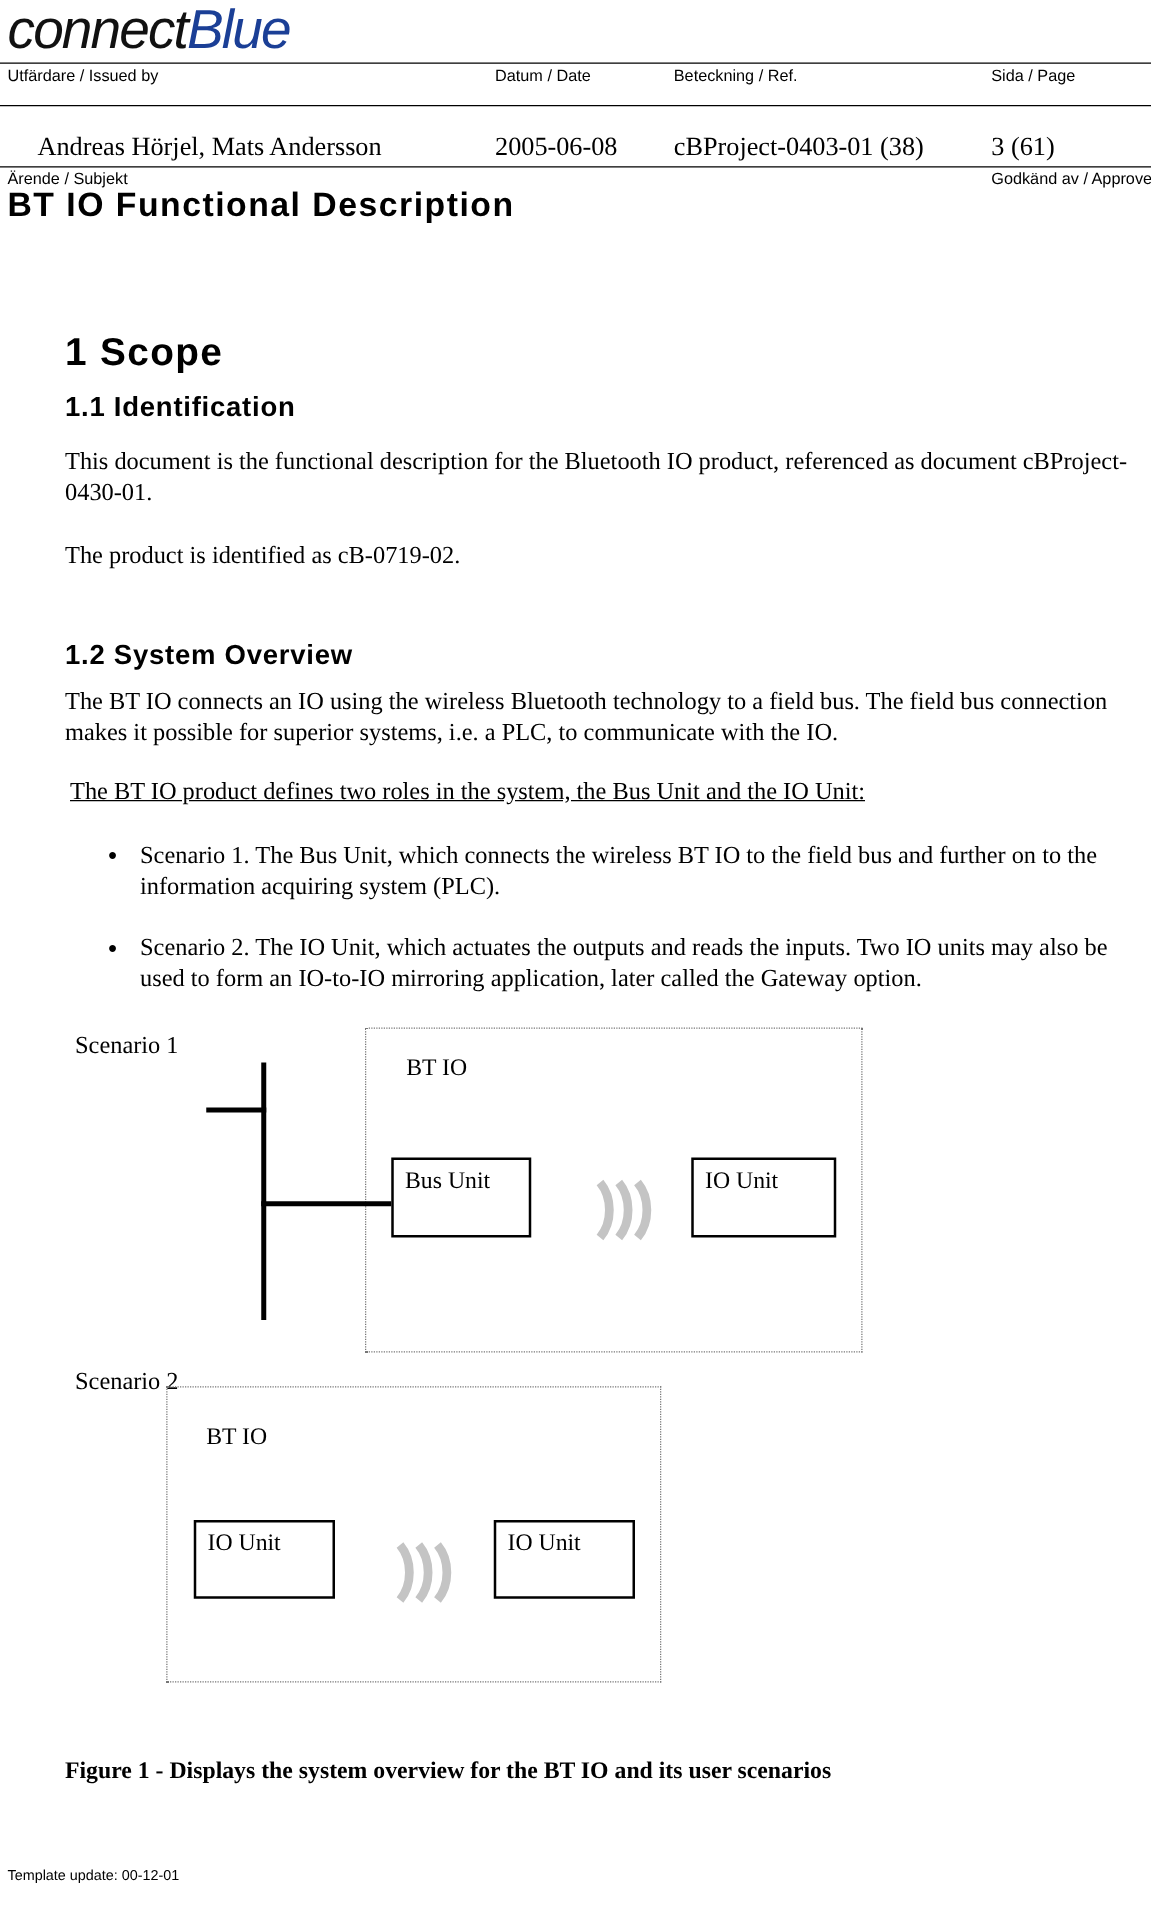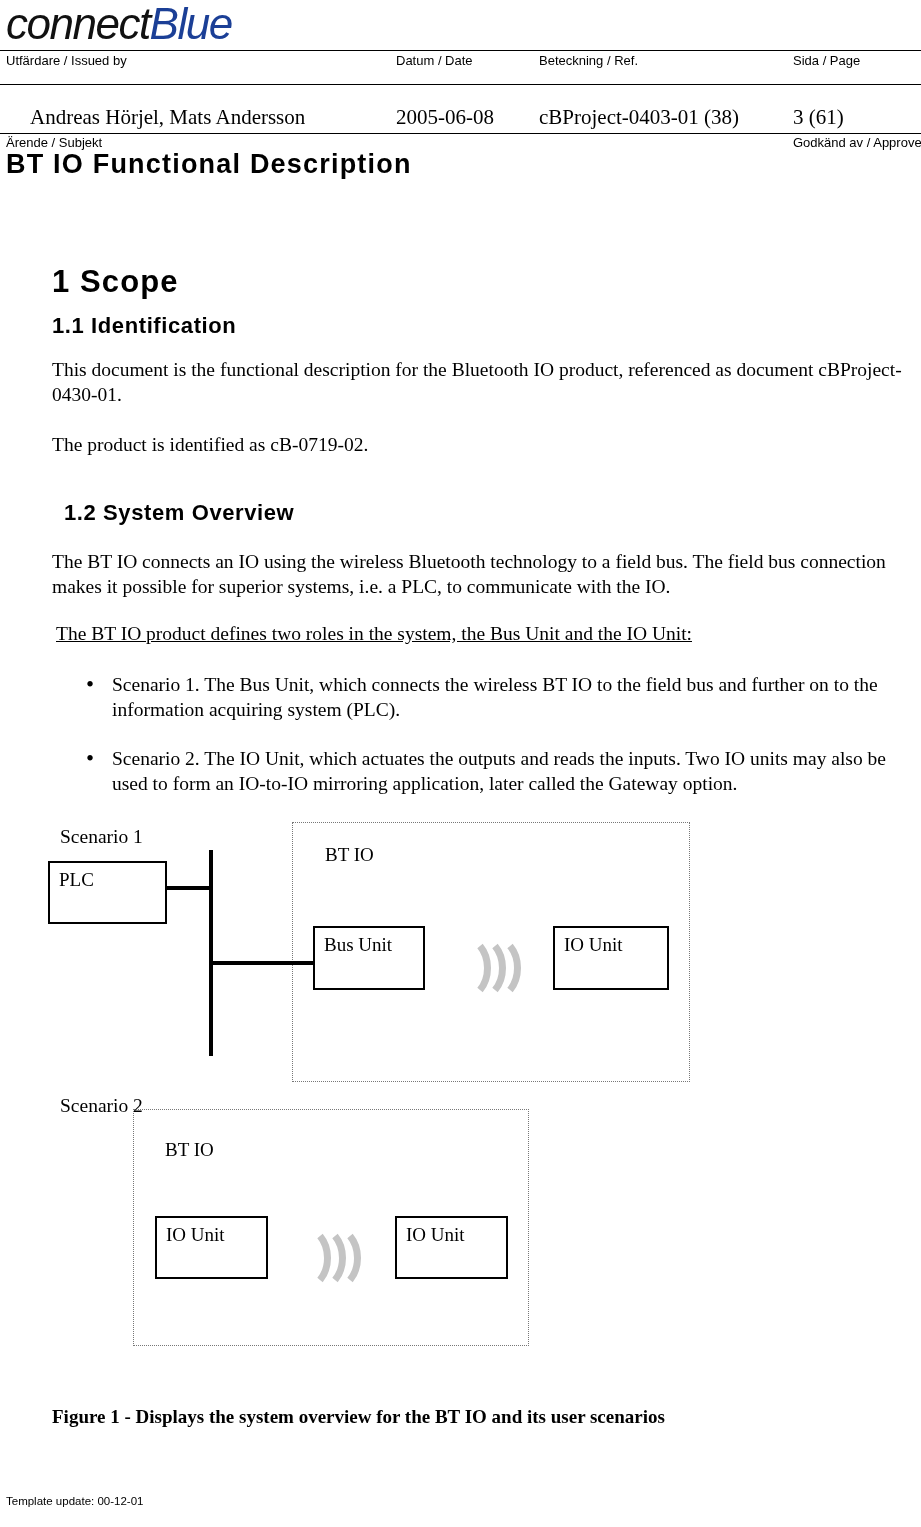--- a/index.html
+++ b/index.html
@@ -109,21 +109,21 @@
     font-family: "Liberation Serif", serif;
     font-size: 19.5px;
     line-height: 25px;
     text-align: left;
   }
 
   .h1-scope { left: 52px; top: 252px; margin-top: 12px; }
   .h2-ident { left: 52px; top: 313px; }
   .p-ident1 { left: 52px; top: 357px; width: 856px; }
   .p-ident2 { left: 52px; top: 432px; width: 856px; }
-  .h2-sysov { left: 52px; top: 500px; margin-left: 12px; }
+  .h2-sysov { left: 52px; top: 511px; }
   .p-sys1   { left: 52px; top: 549px; width: 866px; }
   .p-sys2   { left: 56px; top: 621px; width: 866px; text-decoration: underline; }
 
   .bullet-row {
     position: absolute;
     display: flex;
     align-items: flex-start;
   }
   .bullet-dot {
     font-family: "Liberation Serif", serif;
@@ -255,23 +255,20 @@
   <span class="bullet-text">Scenario 2. The IO Unit, which actuates the outputs and reads the inputs. Two IO units may also be used to form an IO-to-IO mirroring application, later called the Gateway option.</span>
 </div>
 
 <div class="figure">
 
   <div class="scenario-label" style="left:60px; top:825px;">Scenario 1</div>
 
   <div class="dotted-box" style="left:292px; top:822px; width:398px; height:260px;"></div>
   <div class="fig-caption-in" style="left:325px; top:843px;">BT IO</div>
 
-  <div class="fig-node" style="left:48px; top:861px; width:119px; height:63px;">
-    <span>PLC</span>
-  </div>
 
   <div class="wire" style="left:209px; top:850px; width:4px; height:206px;"></div>
 
   <div class="wire" style="left:165px; top:886px; width:48px; height:4px;"></div>
 
   <div class="wire" style="left:209px; top:961px; width:106px; height:4px;"></div>
 
   <div class="fig-node" style="left:313px; top:926px; width:112px; height:64px;">
     <span>Bus Unit</span>
   </div>

